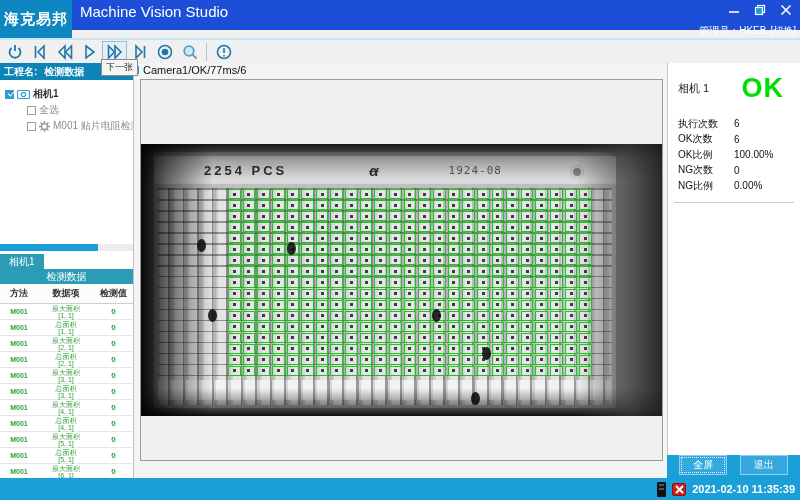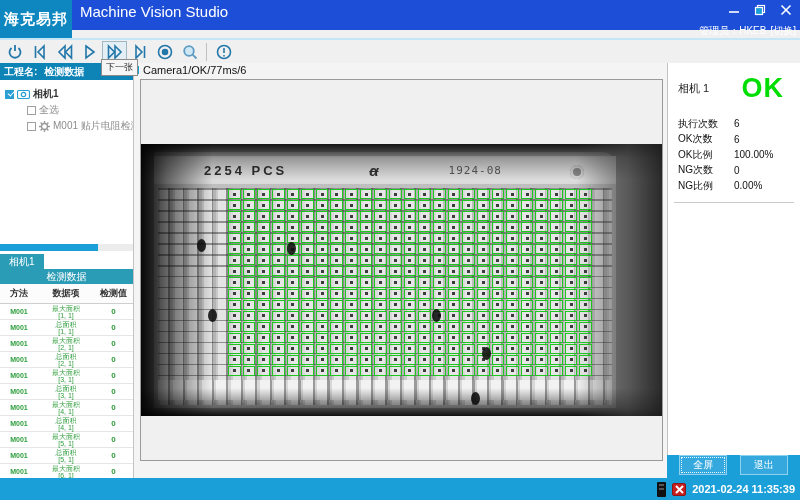--- a/index.html
+++ b/index.html
@@ -815,14 +815,14 @@
 </div>
 
 <div class="statusbar">
   <span class="tower-icon"></span>
   <span class="redx-icon">
     <svg width="9" height="9" viewBox="0 0 9 9">
         <line x1="1" y1="1" x2="8" y2="8" stroke="#fff" stroke-width="2"></line>
         <line x1="8" y1="1" x2="1" y2="8" stroke="#fff" stroke-width="2"></line>
       </svg>
   </span>
-  <span class="ts">2021-02-24 11:35:39</span>
+  <span class="ts">2021-02-10 11:35:39</span>
 </div>
 
 </body></html>

